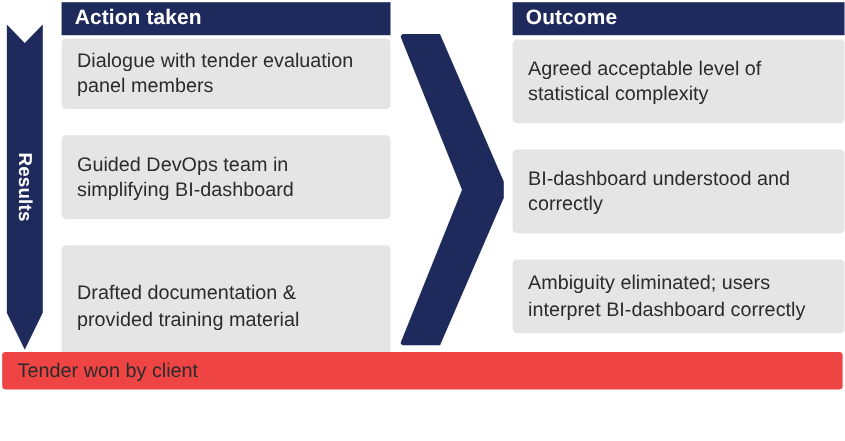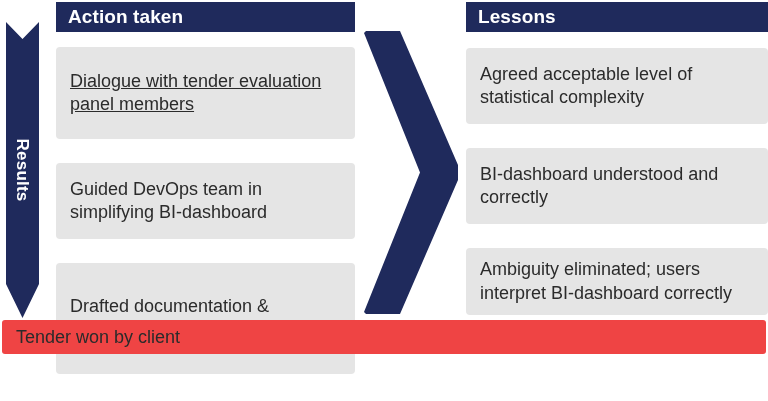--- a/index.html
+++ b/index.html
@@ -78,26 +78,26 @@
     box-sizing: border-box;
     padding: 0 14px;
     display: flex;
     align-items: center;
     color: #2b2b2b;
     font-size: 18px;
     line-height: 1.28;
     margin-top: 24px;
   }
   .col-left  .card { height: 76px; }
-  .col-left  .card.c1 { margin-top: 15px; height: 92px; text-decoration: underline; }
+  .col-left  .card.c1 { margin-top: 3px; height: 64px; }
   .col-left  .card.c2 { height: 76px; }
   .col-left  .card.c3 { height: 111px; }
 
   .col-right .card { height: 76px; }
-  .col-right .card.c1 { margin-top: 16px; height: 76px; }
+  .col-right .card.c1 { margin-top: 4px; height: 76px; }
   .col-right .card.c2 { height: 76px; }
   .col-right .card.c3 { height: 67px; }
 
   
   .center-chevron {
     position: absolute;
     left: 364px;
     top: 31px;
     width: 95px;
     height: 283px;
@@ -148,21 +148,21 @@
     </div>
   </div>
 
   <div class="center-chevron">
     <svg width="95" height="283" viewBox="0 0 95 283" xmlns="http://www.w3.org/2000/svg" aria-hidden="true">
       <polygon points="2,0 36,0 94,134 94,149 36,283 2,283 0,281 56,141.5 0,2" fill="#1f2a5c"></polygon>
     </svg>
   </div>
 
   <div class="col col-right">
-    <div class="col-header">Lessons</div>
+    <div class="col-header">Outcome</div>
     <div class="card c1">
       <span>Agreed acceptable level of statistical complexity</span>
     </div>
     <div class="card c2">
       <span>BI-dashboard understood and correctly</span>
     </div>
     <div class="card c3">
       <span>Ambiguity eliminated; users interpret BI-dashboard correctly</span>
     </div>
   </div>

